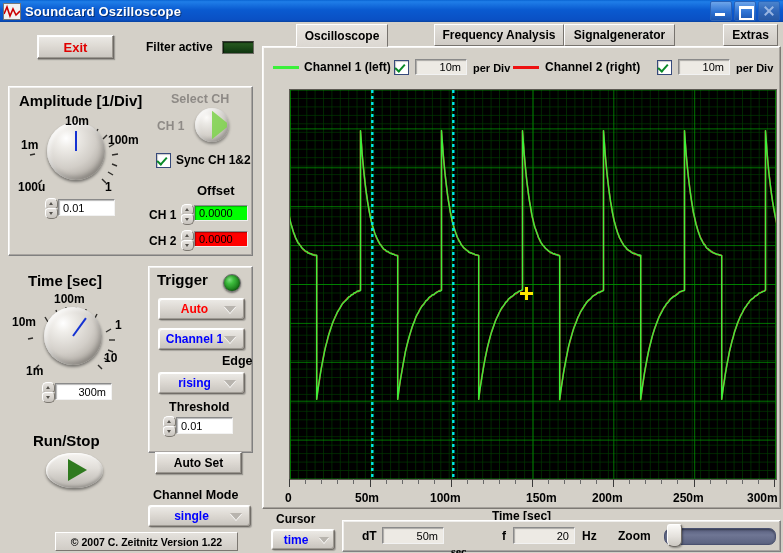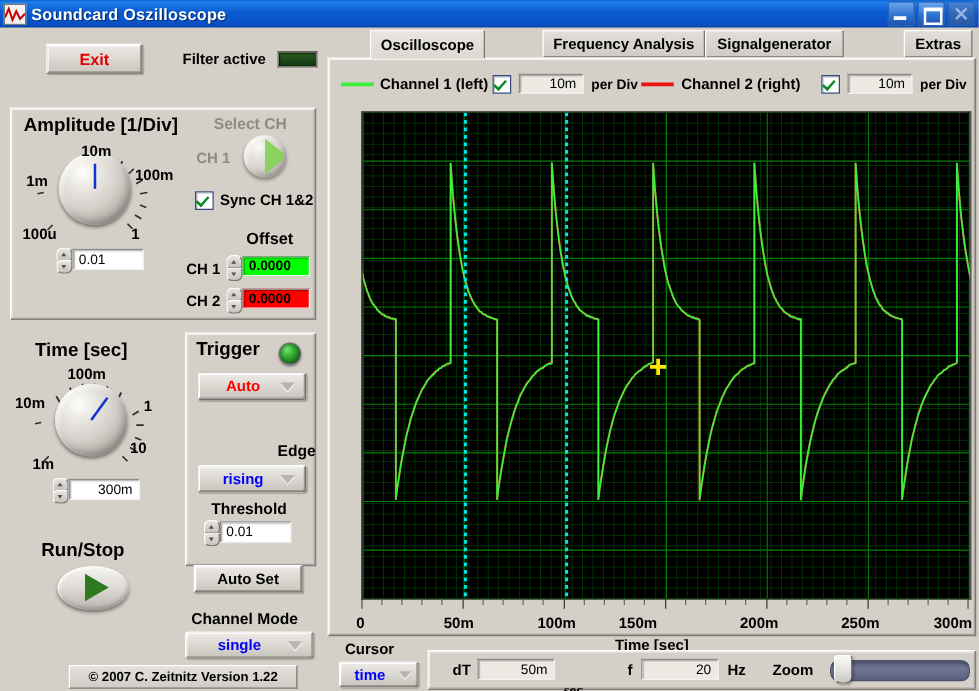--- a/index.html
+++ b/index.html
@@ -190,21 +190,21 @@
   }
   .copyright{
     position:absolute;left:55px;top:532px;width:181px;height:17px;
     background:linear-gradient(180deg,#e4e1dc,#d0ccc6);
     border:1px solid #fff;border-right-color:#7b7771;border-bottom-color:#7b7771;
     display:flex;align-items:center;justify-content:center;
     font-size:10.5px;font-weight:bold;color:#000;
   }
   .knoblbl{position:absolute;font-size:12px;font-weight:bold;color:#000;white-space:nowrap;}
   .offbox{position:absolute;height:16px;display:flex;align-items:center;padding-left:4px;
-    box-sizing:border-box;font-size:11px;font-weight:bold;color:#000;
+    box-sizing:border-box;font-size:11px;font-weight:normal;color:#000;
     border:1px solid #8d8d8d;border-right-color:#efefef;border-bottom-color:#efefef;
     box-shadow:inset 1px 1px 1px rgba(0,0,0,.3);}
   .selknob{position:absolute;border-radius:50%;
     background:radial-gradient(circle at 34% 28%, #fcfbf9 0%, #eceae6 18%, #d3cfc9 55%, #b0aca6 82%, #9a958f 100%);
     box-shadow:0 2px 3px rgba(0,0,0,.4), inset -2px -2px 4px rgba(0,0,0,.18), inset 2px 2px 4px rgba(255,255,255,.8);}
   .selknob .wedge{position:absolute;left:50%;top:8%;width:44%;height:84%;
     background:#7fd34f;clip-path:polygon(0 0,100% 42%,100% 58%,0 100%);opacity:.88;border-radius:0 40% 40% 0;}
   .grey{color:#8e8a86;}
 </style>
 </head>
@@ -347,20 +347,24 @@
 
   <div class="panel" style="left:148px;top:266px;width:103px;height:185px;">
     <div class="title-lbl" style="position:absolute;left:8px;top:4px;">Trigger</div>
     <div class="led" style="left:74px;top:7px;width:16px;height:16px;"></div>
 
     <div class="ddn" style="left:9px;top:31px;width:85px;height:20px;">
       <span style="color:#ff0000;margin-right:14px;">Auto</span>
       <span class="tri"></span>
     </div>
 
+    <div class="ddn" style="left:9px;top:61px;width:85px;height:20px;">
+      <span style="color:#0000ff;margin-right:14px;">Channel 1</span>
+      <span class="tri"></span>
+    </div>
 
     <div class="lbl b" style="left:34px;top:87px;font-size:12.5px;margin-left:39px;">Edge</div>
     <div class="ddn" style="left:9px;top:105px;width:85px;height:20px;">
       <span style="color:#0000ff;margin-right:14px;">rising</span>
       <span class="tri"></span>
     </div>
 
     <div class="lbl b" style="left:20px;top:133px;font-size:12.5px;">Threshold</div>
     <div class="spin" style="left:14px;top:149px;">
       <div class="cap"></div>
@@ -579,21 +583,21 @@
         <line x1="421.5" y1="0" x2="421.5" y2="5"></line>
           <line x1="437.5" y1="0" x2="437.5" y2="5"></line>
         <line x1="453.5" y1="0" x2="453.5" y2="5"></line>
           <line x1="469.5" y1="0" x2="469.5" y2="5"></line>
       </g>
     </svg>
 
     <div class="xticklbl" style="left:22px;">0</div>
     <div class="xticklbl" style="left:92px;">50m</div>
     <div class="xticklbl" style="left:167px;">100m</div>
-    <div class="xticklbl" style="left:232px;text-align:center;">150m</div>
+    <div class="xticklbl" style="left:263px;text-align:center;">150m</div>
     <div class="xticklbl" style="left:329px;">200m</div>
     <div class="xticklbl" style="left:410px;">250m</div>
     <div class="xticklbl" style="left:484px;">300m</div>
 
     <div class="xtitle">Time [sec]</div>
   </div>
 
   <div class="statusbar">
     <div class="lbl b" style="left:14px;top:2px;">Cursor</div>
     <div class="ddn" style="left:9px;top:19px;width:62px;height:19px;">

